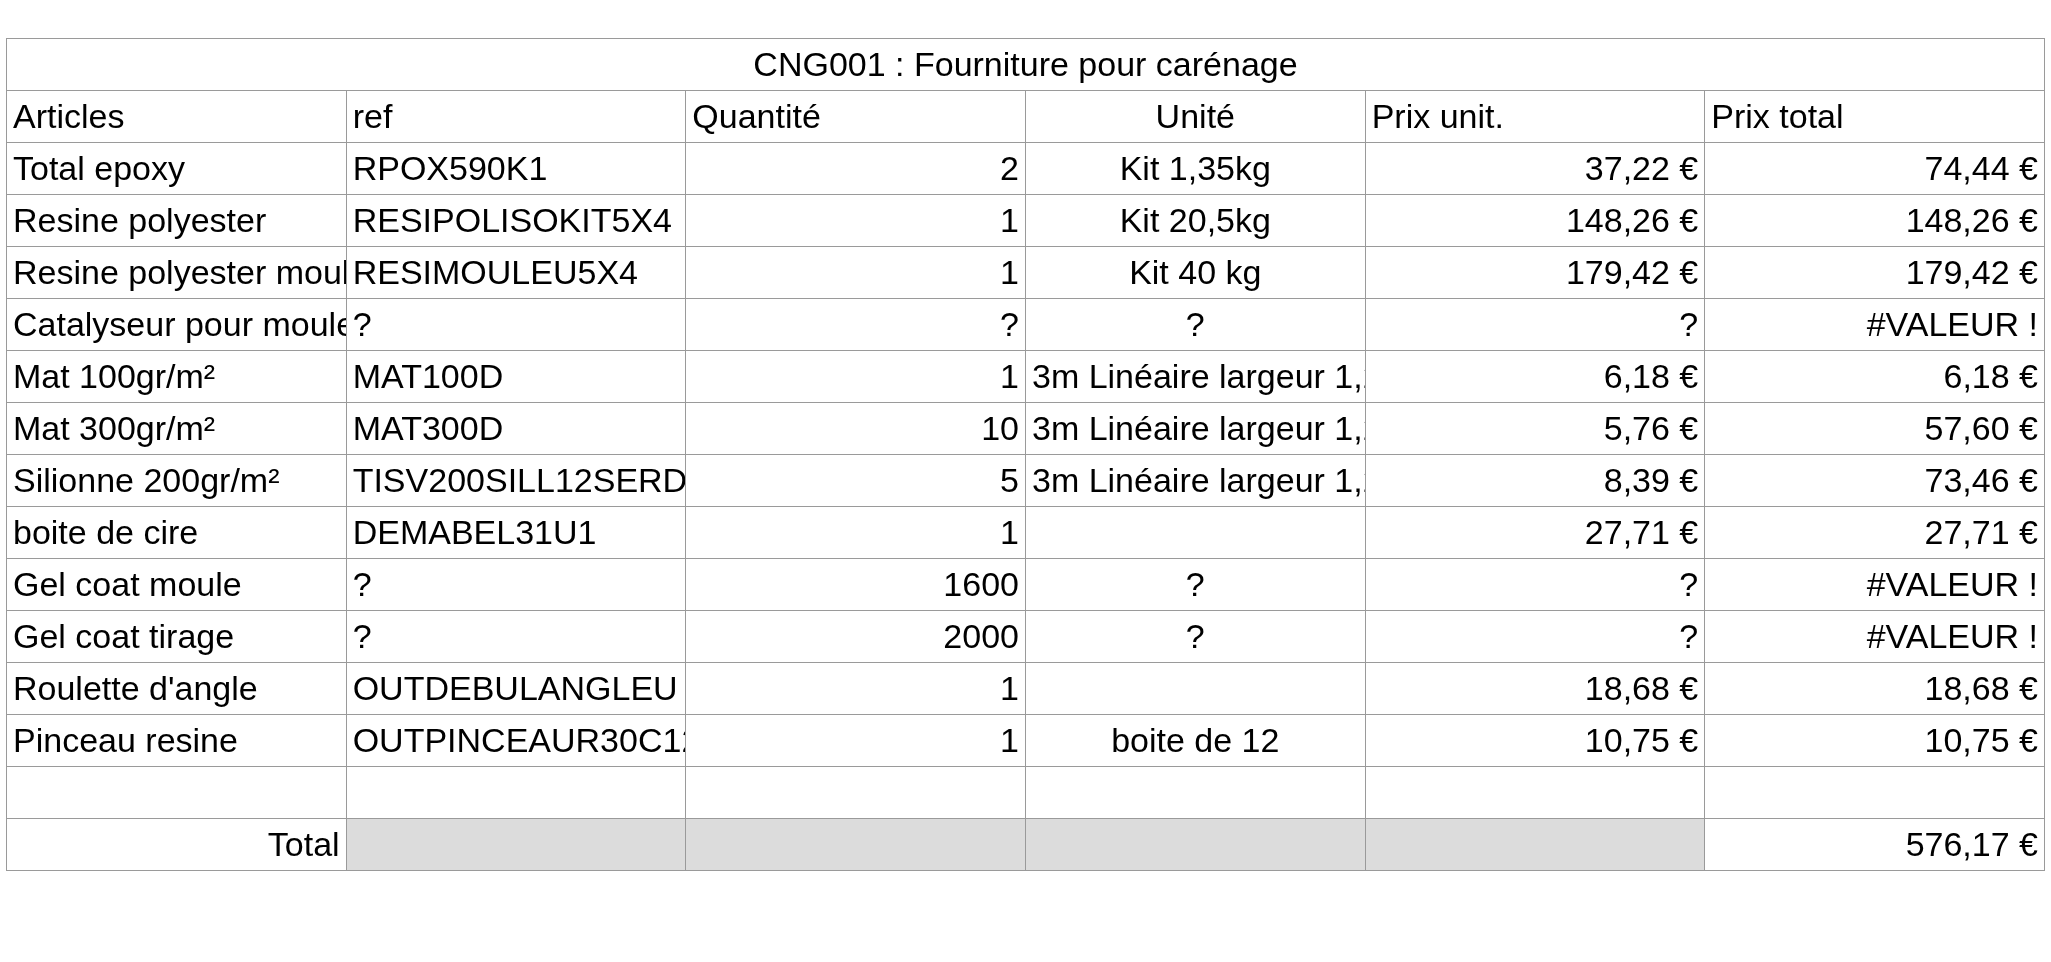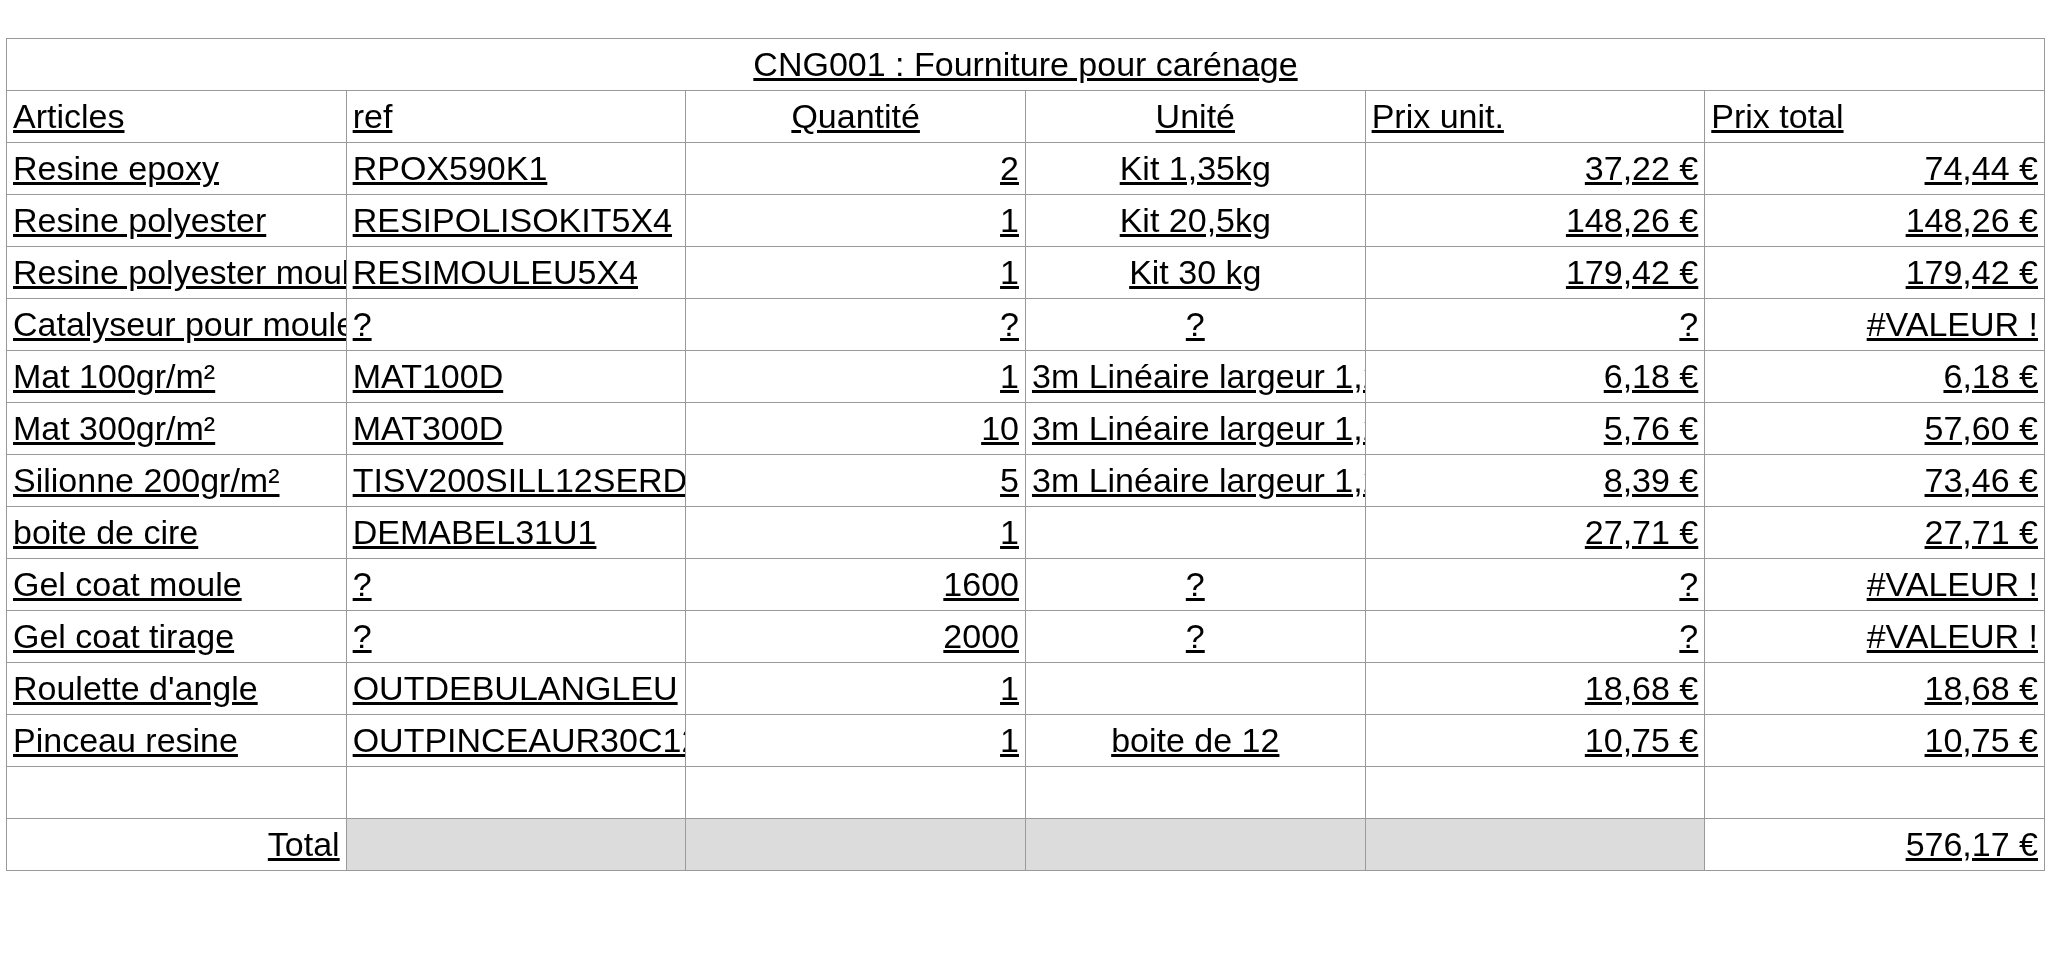--- a/index.html
+++ b/index.html
@@ -11,21 +11,20 @@
     font-family: "Liberation Sans", sans-serif;
     width: 2051px;
     height: 962px;
     overflow: hidden;
   }
   .sheet {
     position: absolute;
     left: 6px;
     top: 38px;
     width: 2039px;
-    text-decoration: underline;
   }
   table.spreadsheet {
     border-collapse: collapse;
     table-layout: fixed;
     width: 2039px;
     font-size: 34px;
     color: #000000;
   }
   table.spreadsheet td {
     border: 1px solid #9a9a9a;
@@ -45,21 +44,21 @@
   .header-row td {
     background: #ffffff;
   }
   .c-articles { width: 484px; text-align: left; }
   .c-ref      { width: 452px; text-align: left; }
   .c-qte      { width: 175px; text-align: right; }
   .c-unite    { width: 525px; text-align: center; }
   .c-pu       { width: 188px; text-align: right; }
   .c-pt       { width: 215px; text-align: right; }
 
-  .header-row .c-qte  { text-align: center; }
+  .header-row .c-qte  { text-align: left; }
   .header-row .c-pu   { text-align: left; }
   .header-row .c-pt   { text-align: left; }
 
   .empty-row td { height: 52px; }
 
   .total-row td {
     background: #dcdcdc;
   }
   .total-label {
     text-align: right;
@@ -85,42 +84,42 @@
       <tr class="header-row">
         <td class="c-articles">Articles</td>
         <td class="c-ref">ref</td>
         <td class="c-qte">Quantité</td>
         <td class="c-unite">Unité</td>
         <td class="c-pu">Prix unit.</td>
         <td class="c-pt">Prix total</td>
       </tr>
 
       <tr>
-        <td class="c-articles">Resine epoxy</td>
+        <td class="c-articles">Total epoxy</td>
         <td class="c-ref">RPOX590K1</td>
         <td class="c-qte">2</td>
         <td class="c-unite">Kit 1,35kg</td>
         <td class="c-pu">37,22 €</td>
         <td class="c-pt">74,44 €</td>
       </tr>
 
       <tr>
         <td class="c-articles">Resine polyester</td>
         <td class="c-ref">RESIPOLISOKIT5X4</td>
         <td class="c-qte">1</td>
         <td class="c-unite">Kit 20,5kg</td>
         <td class="c-pu">148,26 €</td>
         <td class="c-pt">148,26 €</td>
       </tr>
 
       <tr>
         <td class="c-articles">Resine polyester moule</td>
         <td class="c-ref">RESIMOULEU5X4</td>
         <td class="c-qte">1</td>
-        <td class="c-unite">Kit 30 kg</td>
+        <td class="c-unite">Kit 40 kg</td>
         <td class="c-pu">179,42 €</td>
         <td class="c-pt">179,42 €</td>
       </tr>
 
       <tr>
         <td class="c-articles">Catalyseur pour moule</td>
         <td class="c-ref">?</td>
         <td class="c-qte">?</td>
         <td class="c-unite">?</td>
         <td class="c-pu">?</td>

